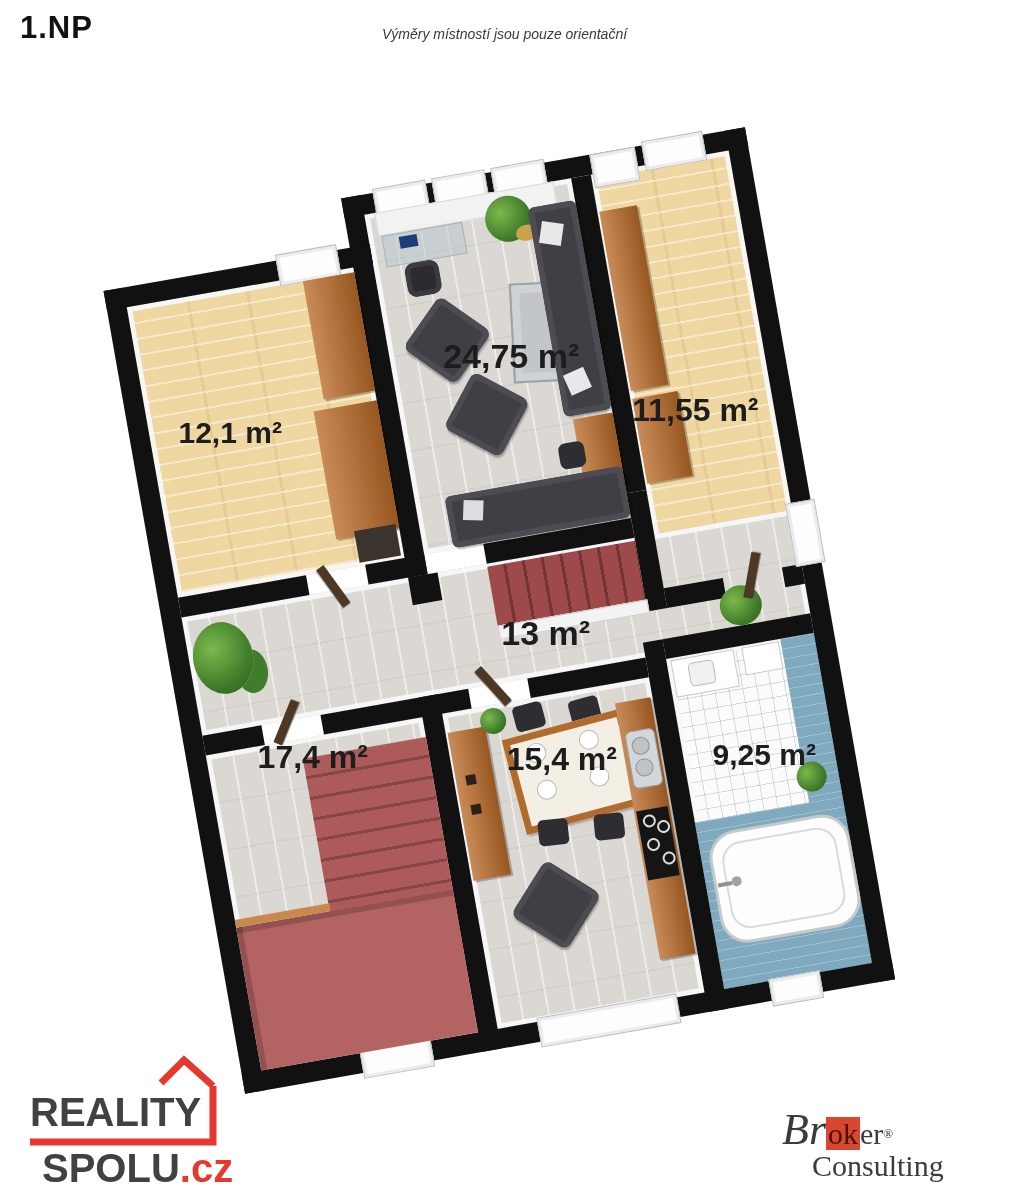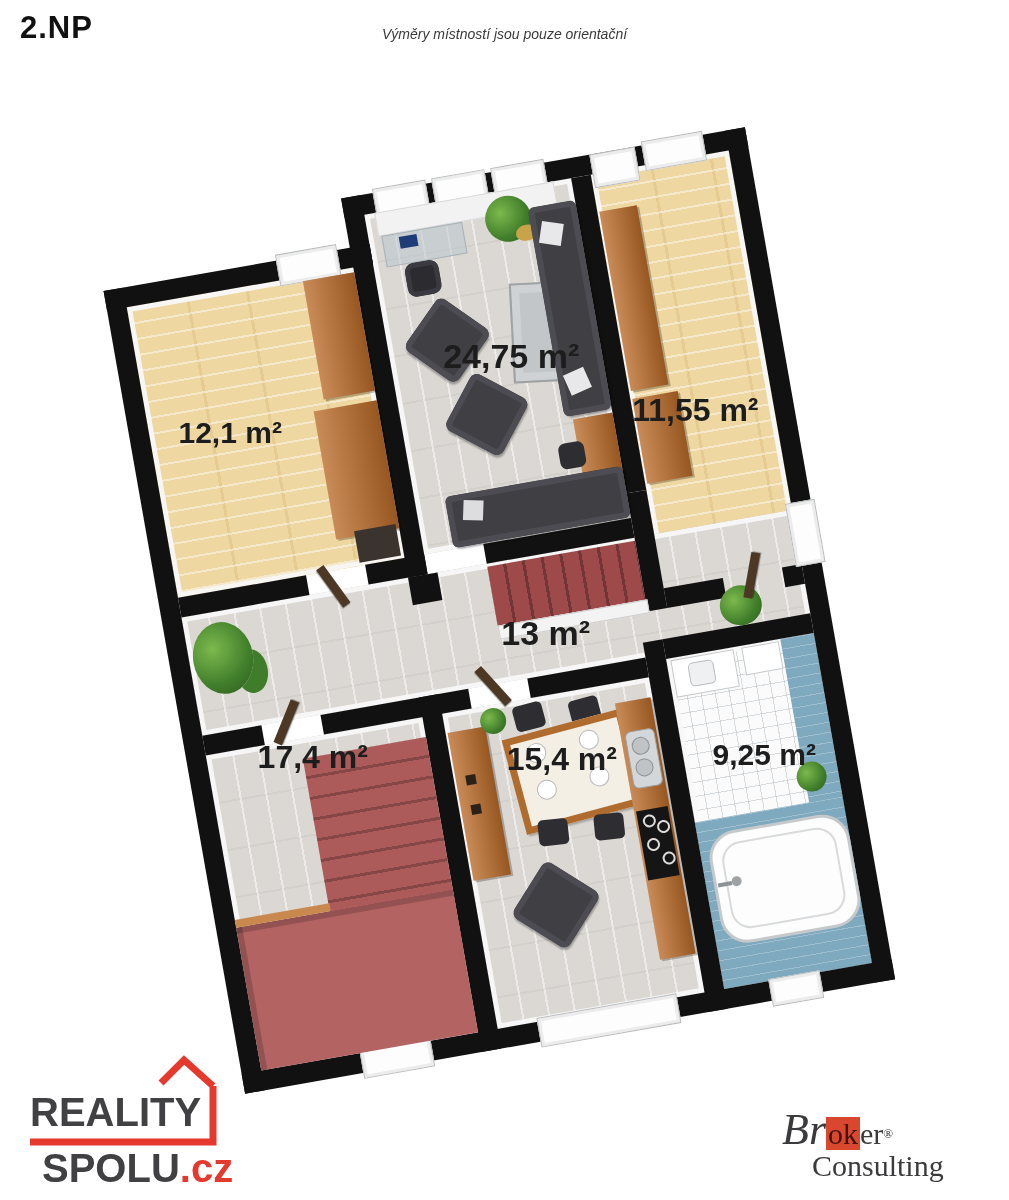--- a/index.html
+++ b/index.html
@@ -39,21 +39,21 @@
   .rs-red{color:#e6392e;}
   .bc{font-family:"Liberation Serif",serif;color:#3b3b3d;}
   .bc-big{font-size:44px;font-style:italic;}
   .bc-small{font-size:30px;}
   .bc-box{background:#d9472e;color:#43140c;padding:0 2px;}
   .bc-reg{font-size:13px;vertical-align:super;}
 </style>
 </head>
 <body>
 
-<div class="abs floor-title">2.NP</div>
+<div class="abs floor-title">1.NP</div>
 <div class="abs disclaimer">Výměry místností jsou pouze orientační</div>
 
 <div class="abs plan">
 
   <div class="floor pine" style="left:20px;top:70px;width:230px;height:295px;"></div>
   <div class="floor lam" style="left:270px;top:20px;width:210px;height:345px;"></div>
   <div class="floor pine" style="left:500px;top:20px;width:140px;height:420px;"></div>
   <div class="floor lam" style="left:20px;top:385px;width:620px;height:120px;"></div>
   <div class="floor lam" style="left:20px;top:525px;width:220px;height:320px;"></div>
   <div class="floor lam" style="left:260px;top:525px;width:210px;height:320px;"></div>

